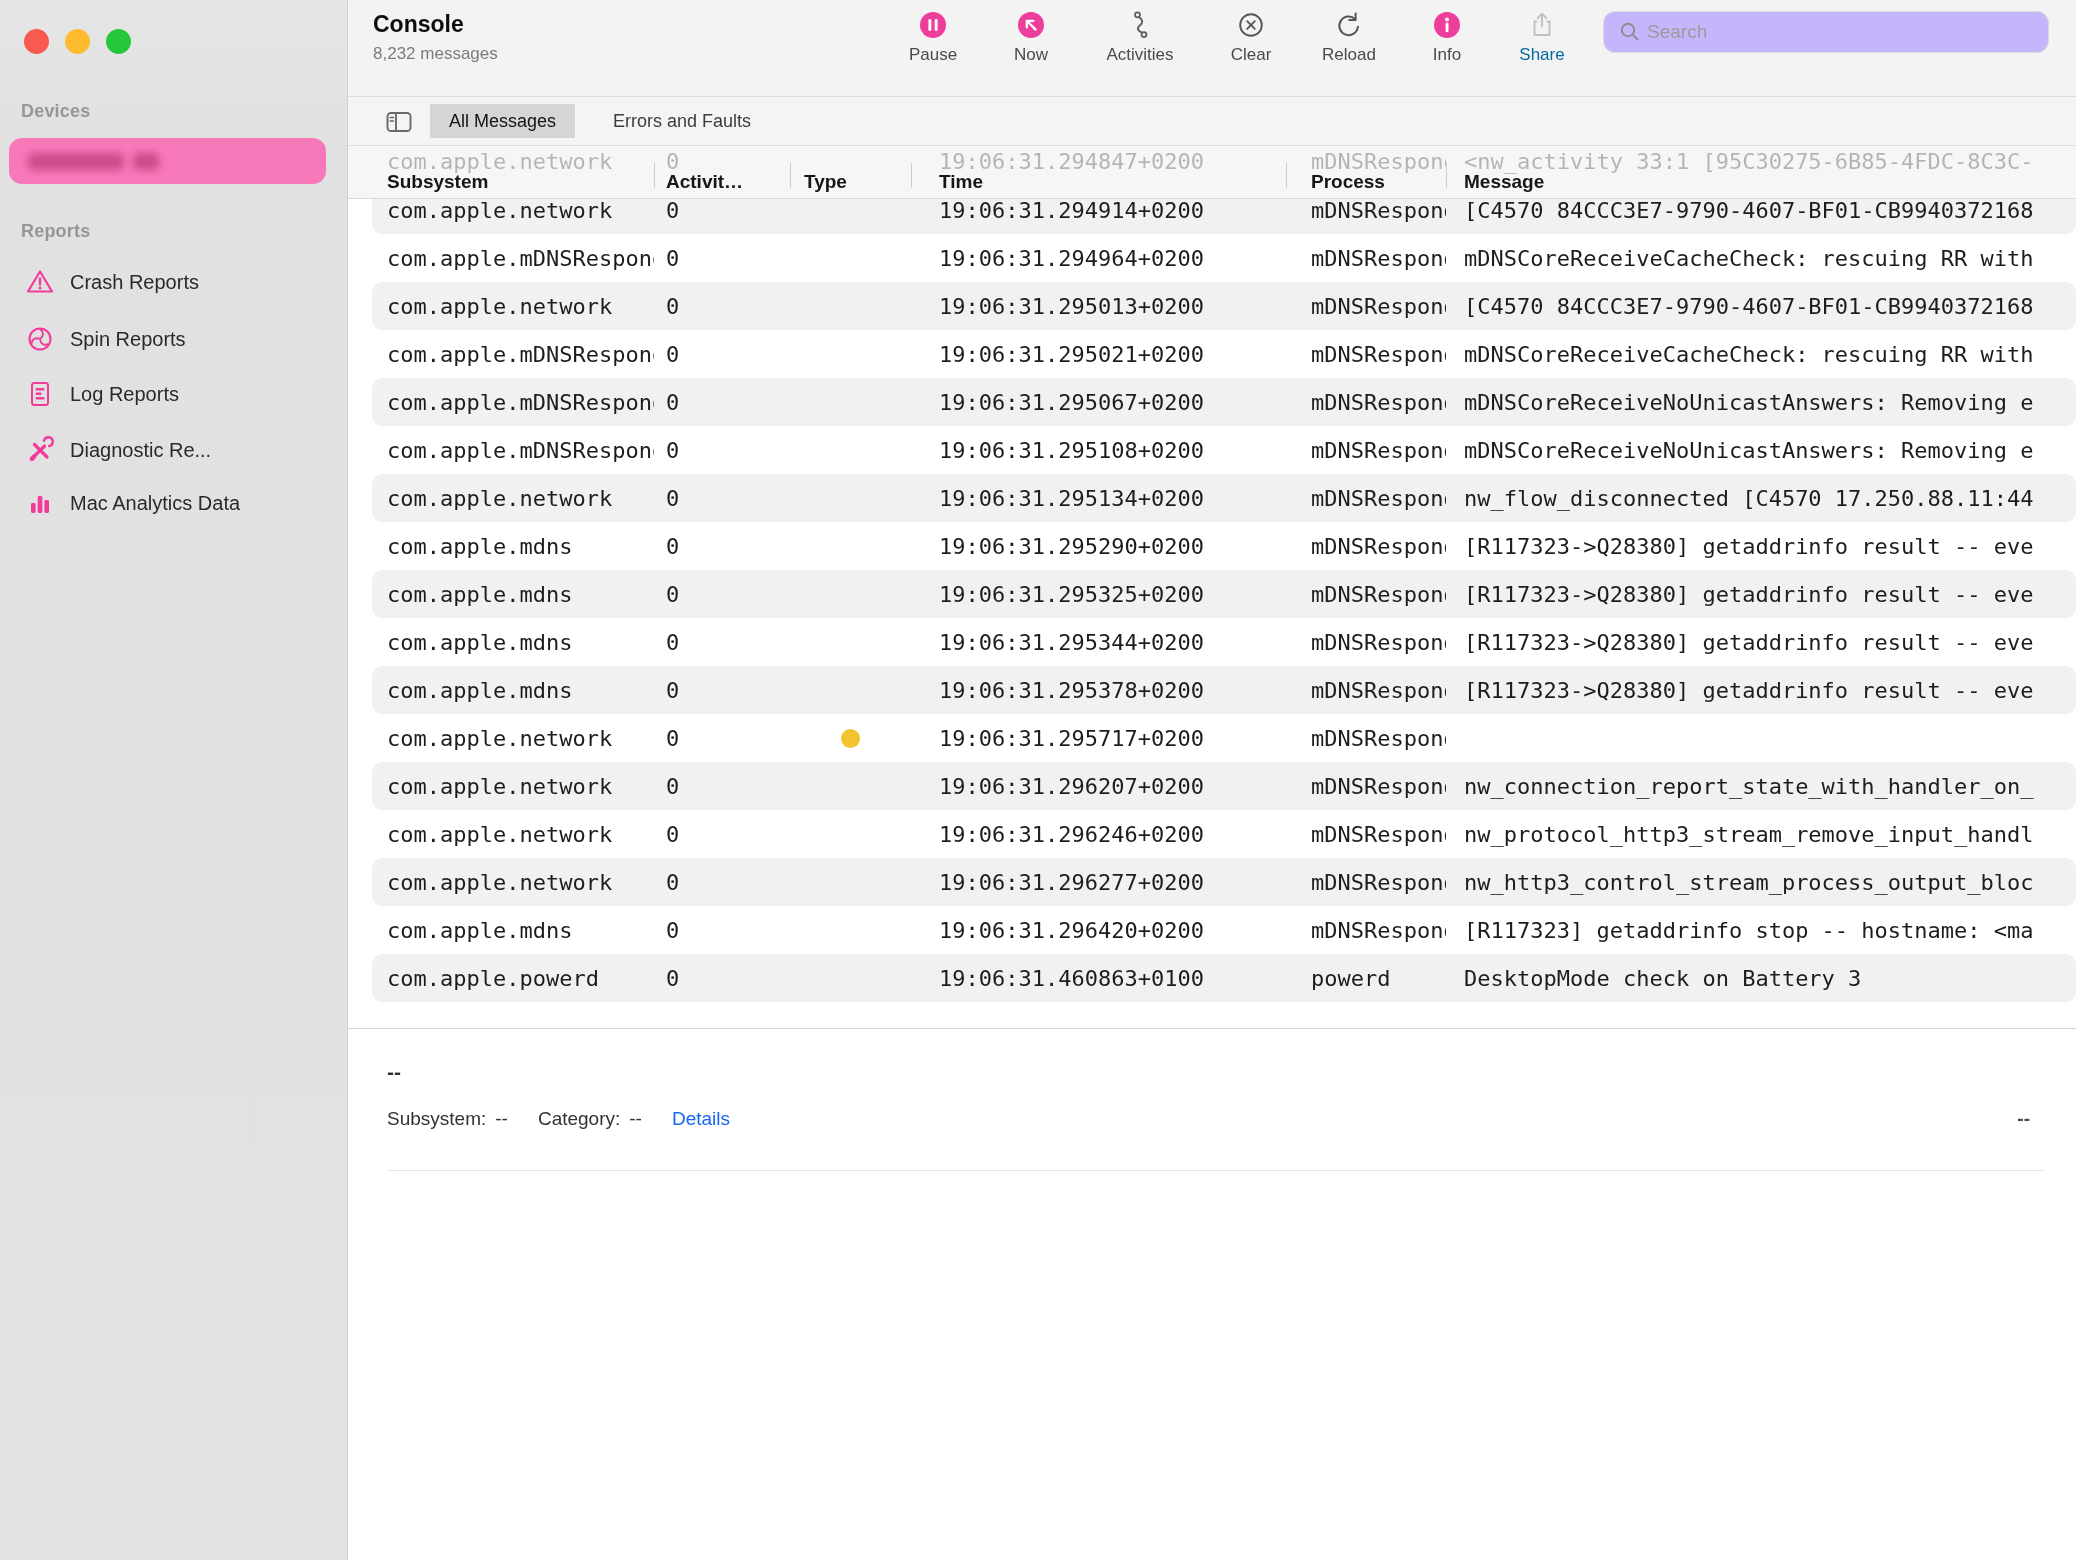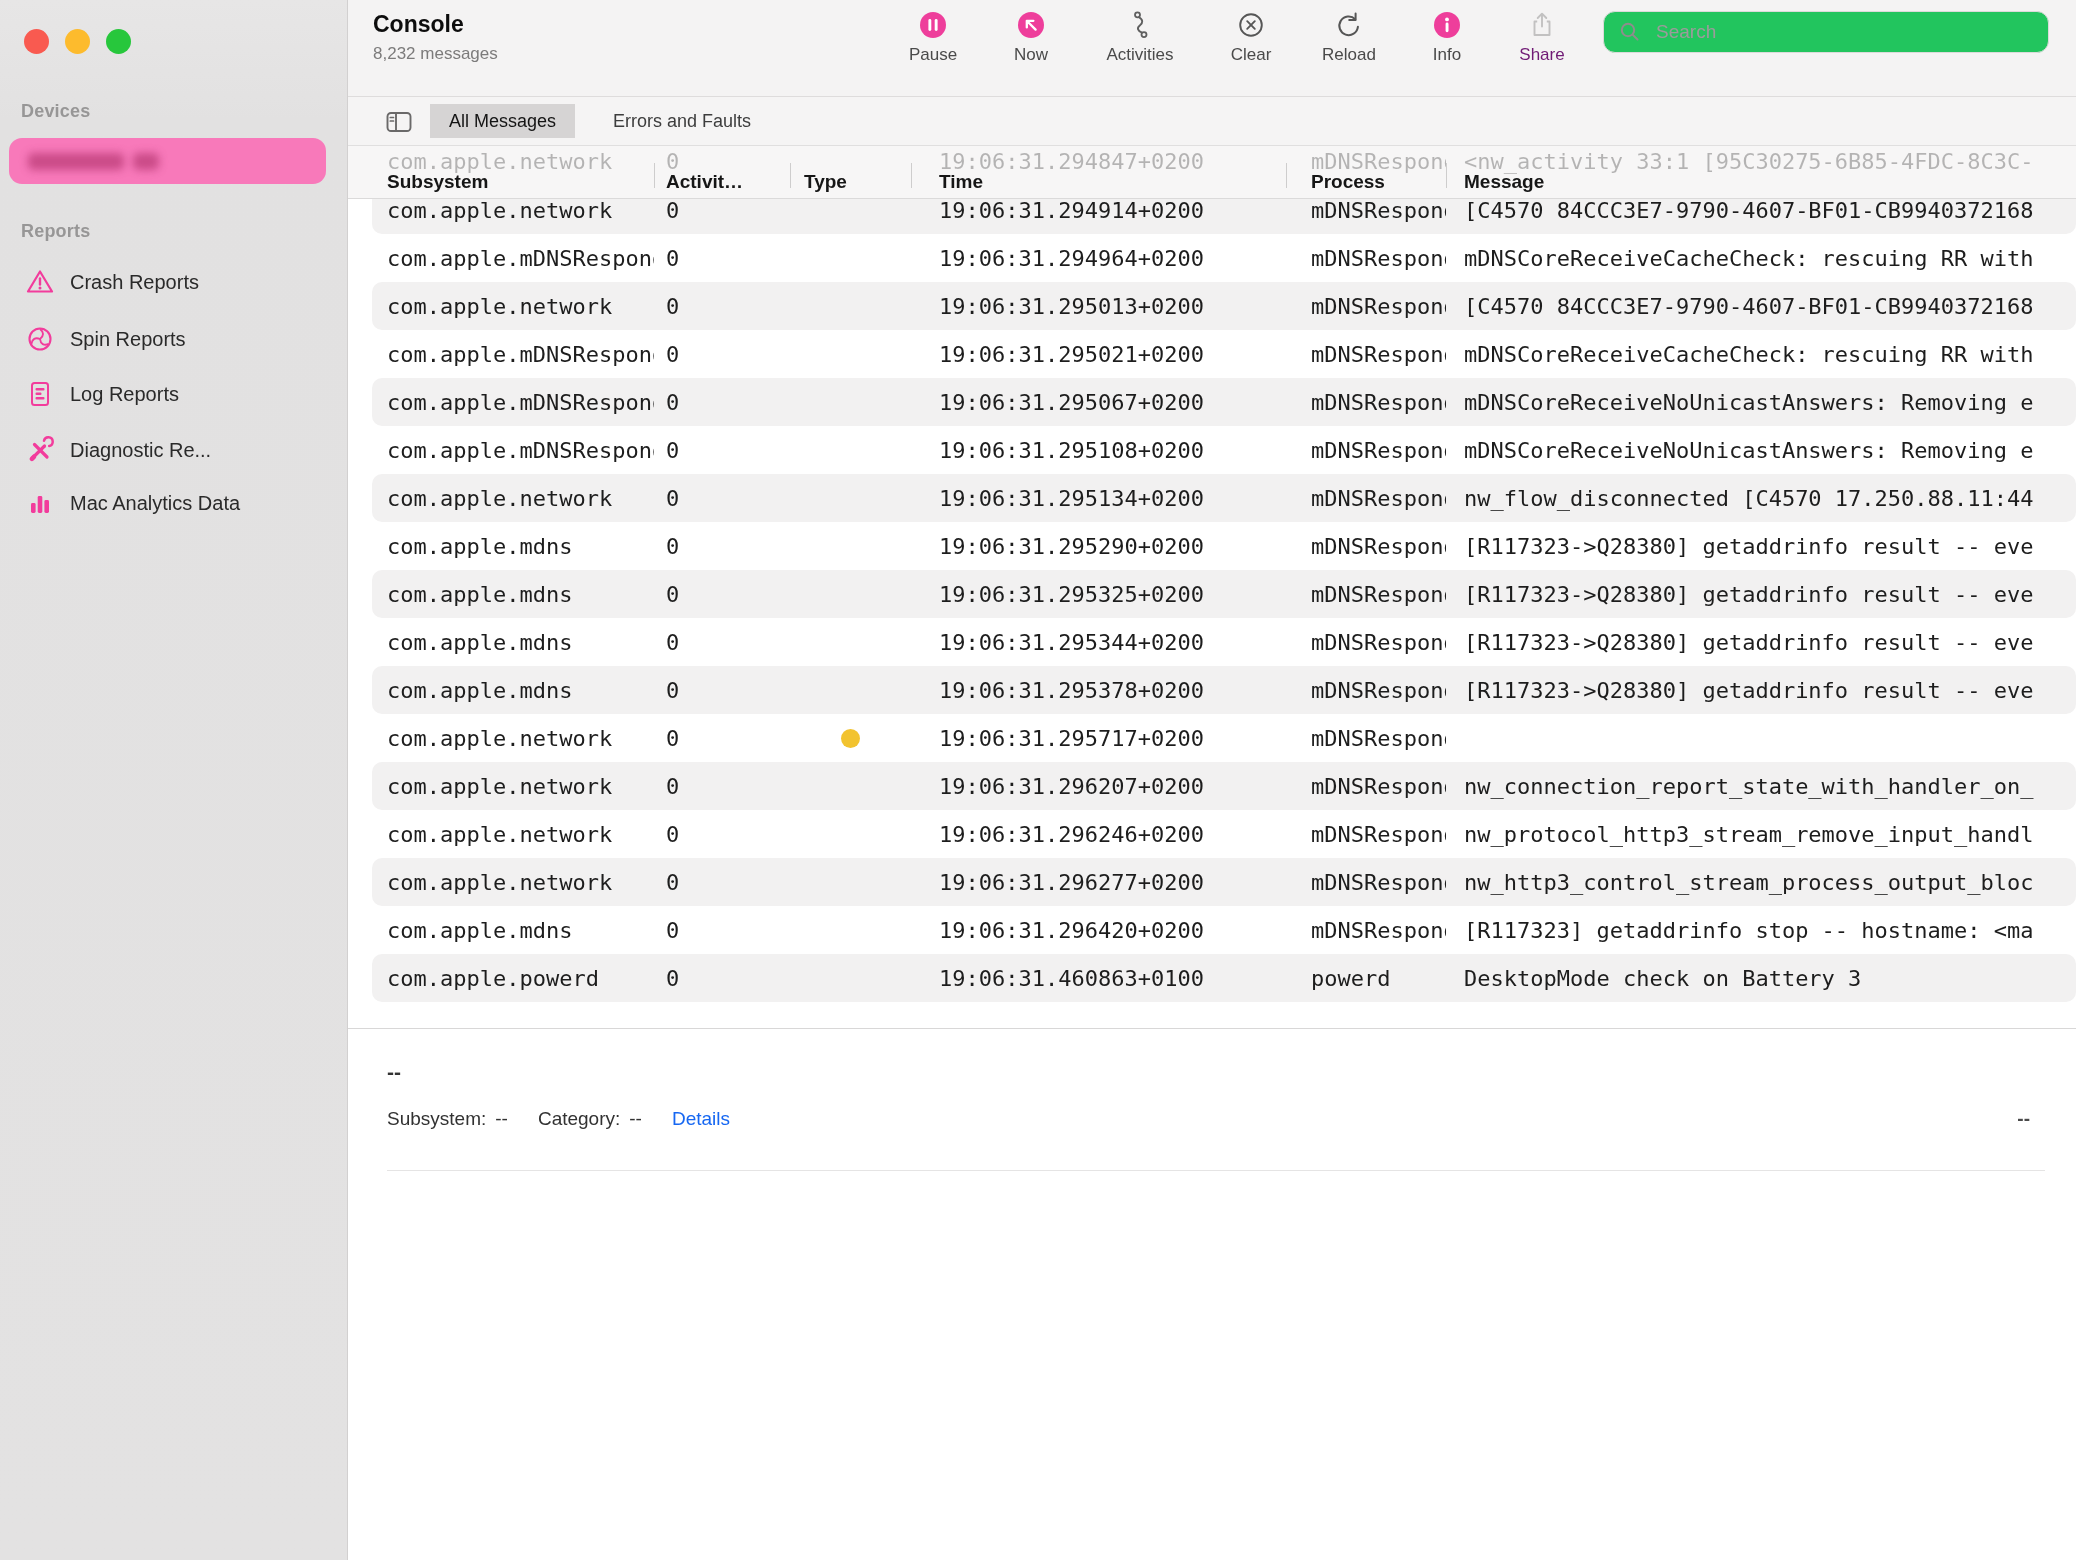--- a/index.html
+++ b/index.html
@@ -31,26 +31,26 @@
 
   
   .toolbar { position:absolute; left:0; top:0; width:100%; height:97px;
              background:#f4f3f3; border-bottom:1px solid #dedcdc; }
   .title-block { position:absolute; left:25px; top:11px; }
   .app-title { font-size:23px; font-weight:700; color:#0d0d0d; }
   .app-sub { font-size:17px; color:#7c7b7b; margin-top:6px; }
   .tbtn { position:absolute; top:9px; width:96px; text-align:center; cursor:default; }
   .tbtn .ic { height:32px; display:flex; justify-content:center; align-items:center; }
   .tbtn .tlbl { font-size:17px; color:#4a4a4a; margin-top:4px; }
-  .tbtn.disabled .tlbl { color:#701a75; }
+  .tbtn.disabled .tlbl { color:#0369a1; }
   .b-pause{left:537px;} .b-now{left:635px;} .b-activities{left:744px;}
   .b-clear{left:855px;} .b-reload{left:953px;} .b-info{left:1051px;} .b-share{left:1146px;}
-  .search { position:absolute; left:1255px; top:11px; width:446px; height:42px; background:#22c55e;
+  .search { position:absolute; left:1255px; top:11px; width:446px; height:42px; background:#c4b5fd;
             border:1px solid #dcdada; border-radius:12px; display:flex; align-items:center;
-            padding:0 12px 0 13px; gap:13px; }
+            padding:0 12px 0 13px; gap:4px; }
   .search input { flex:1; border:none; outline:none; background:transparent; font-size:19px;
                   color:#333; font-family:"Liberation Sans",sans-serif; }
   .search input::placeholder { color:#9c9b9b; }
 
   
   .tabbar { position:absolute; left:0; top:97px; width:100%; height:49px;
             background:#f5f4f4; border-bottom:1px solid #e0dfdf; }
   .toggle { position:absolute; left:36px; top:10px; width:30px; height:30px; }
   .tab-pill { position:absolute; left:82px; top:7px; height:34px; line-height:34px; padding:0 19px;
               background:#d6d4d4; border-radius:0; font-size:18px; color:#141414; }

